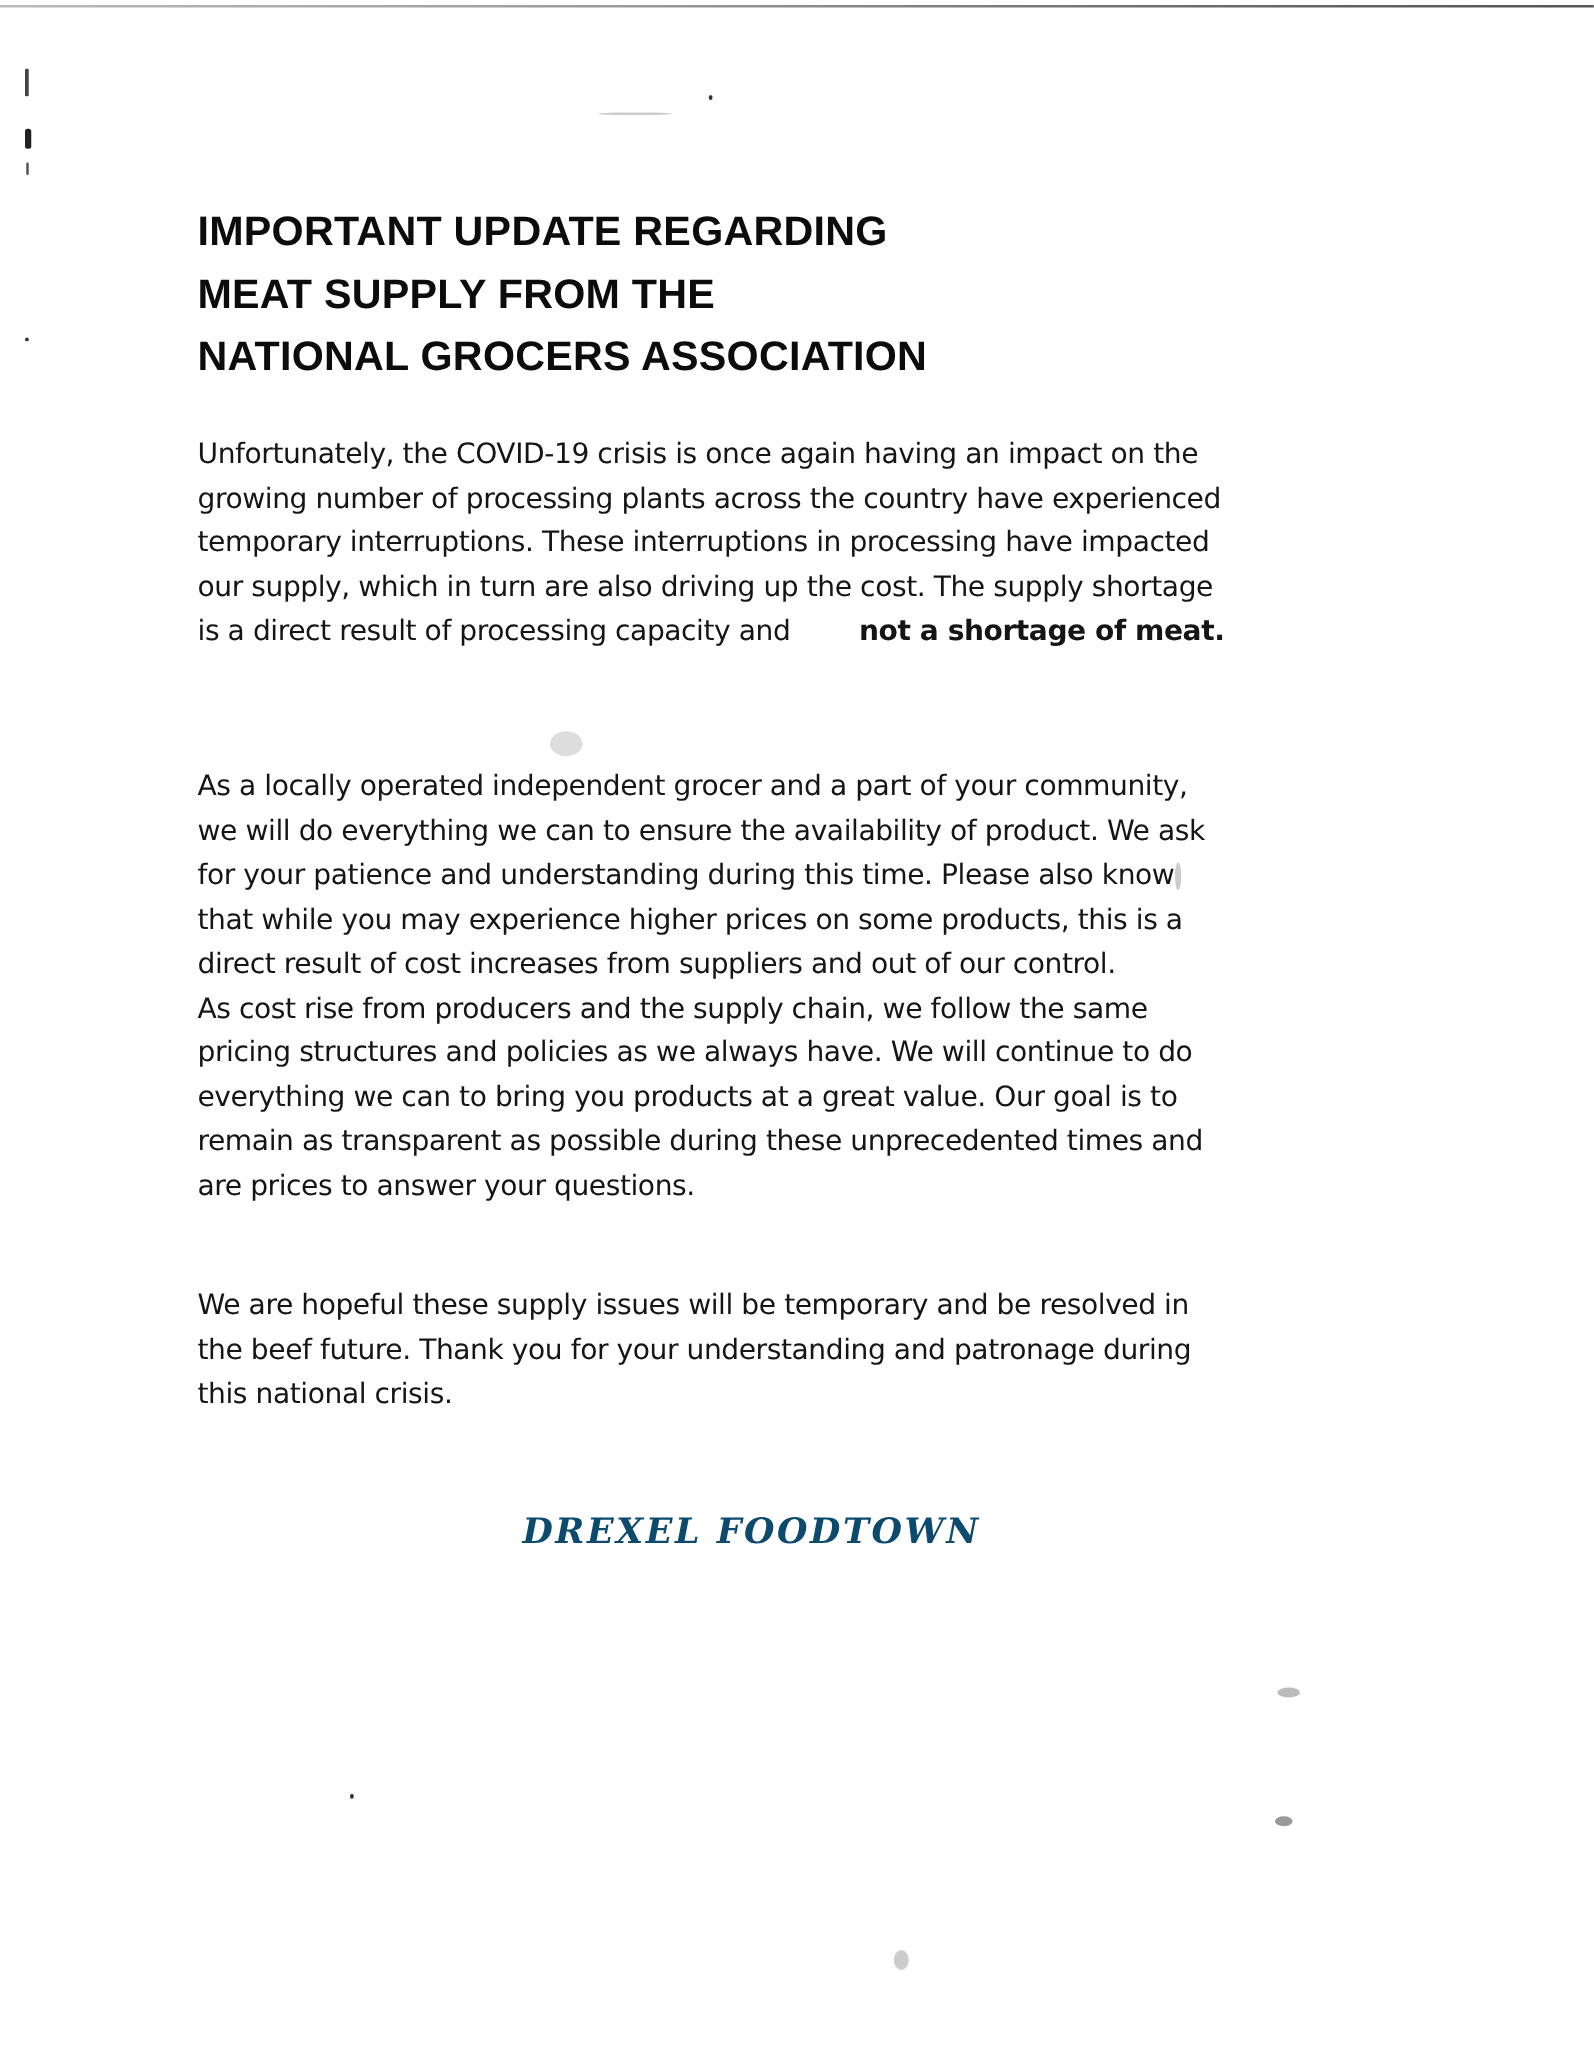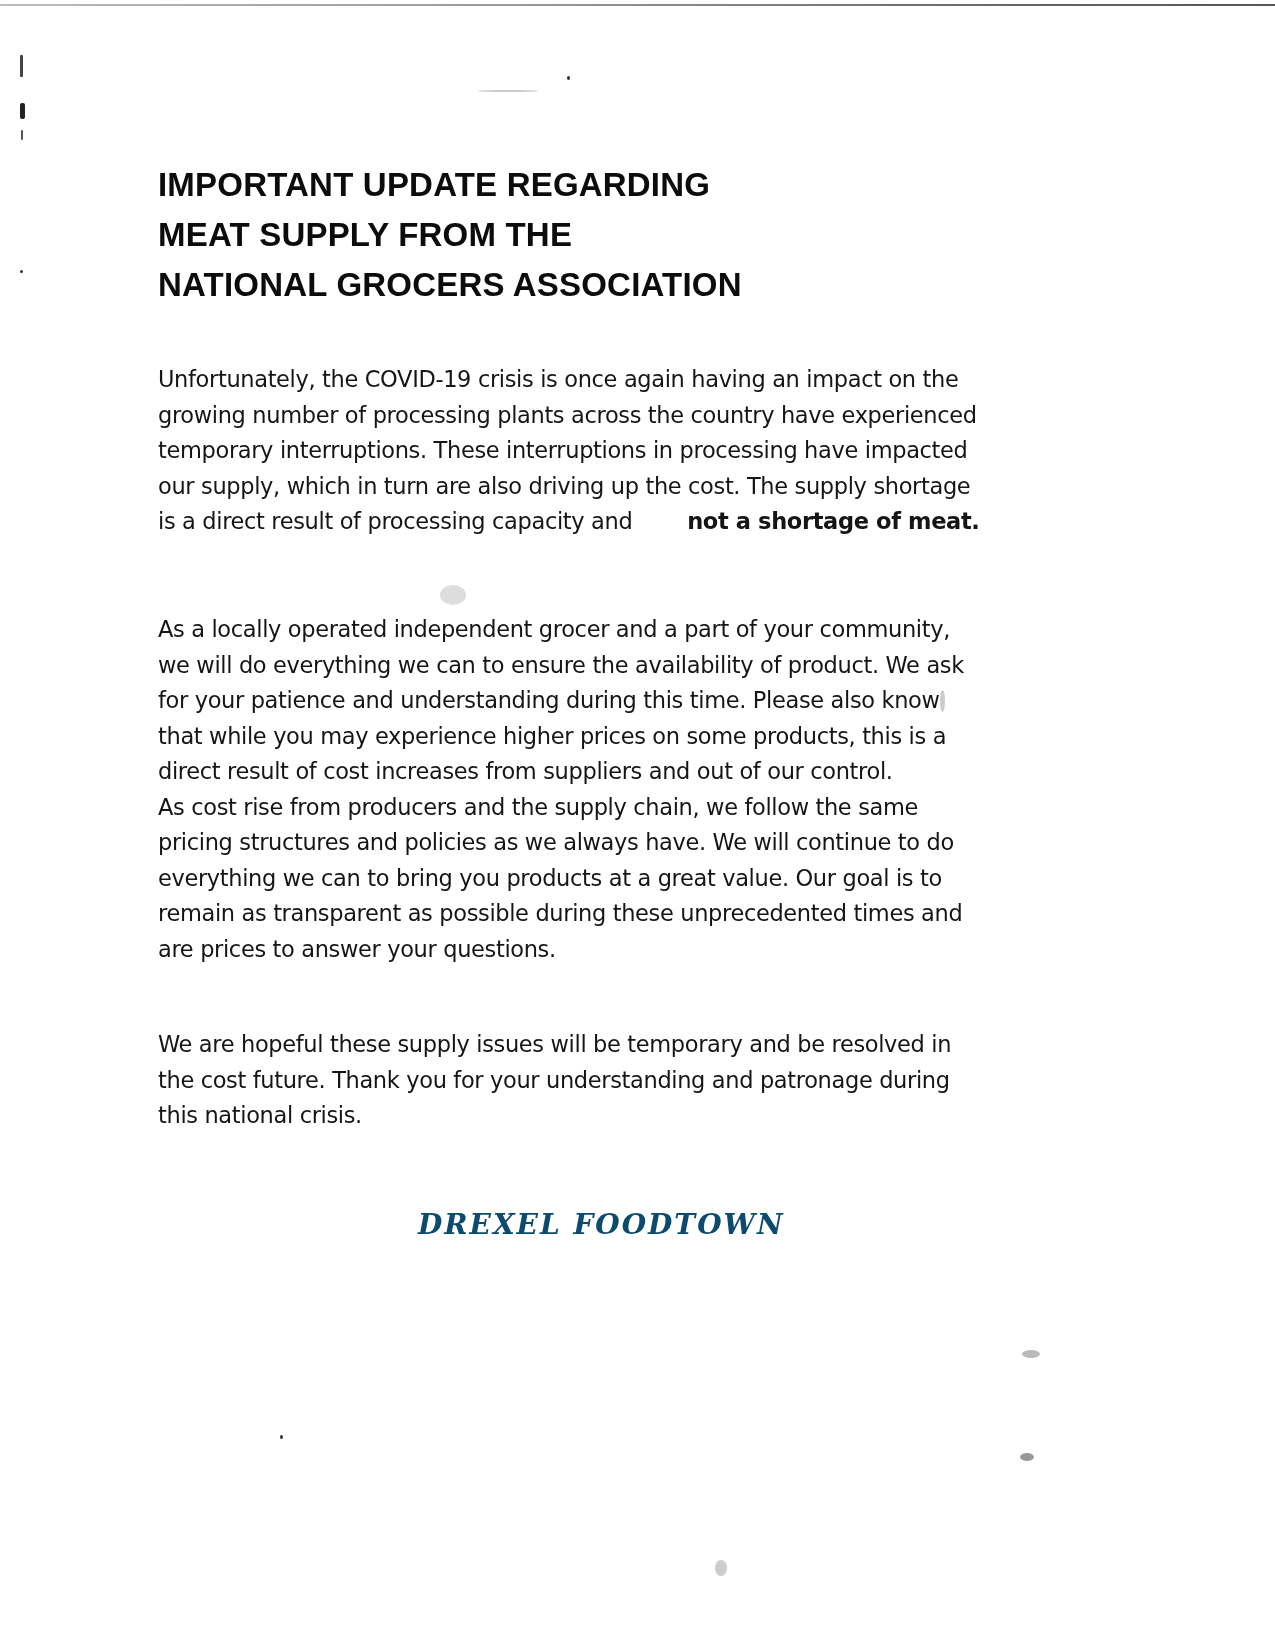--- a/index.html
+++ b/index.html
@@ -9,21 +9,21 @@
   .speck { position: absolute; background: #333; border-radius: 50%; }
   .title { position: absolute; left: 158px; top: 160px; margin: 0;
     font-family: "Liberation Sans", "DejaVu Sans", sans-serif; font-weight: bold;
     font-size: 33px; line-height: 50px; letter-spacing: 0.2px; color: #0c0c0c; }
   .title div { white-space: nowrap; }
   .para { position: absolute; left: 158px; width: 900px; margin: 0;
     font-family: "DejaVu Sans", "Liberation Sans", sans-serif; font-size: 22.5px;
     line-height: 35.5px; color: #151515; letter-spacing: -0.35px; }
   .para div { white-space: nowrap; }
   .para b { font-weight: bold; margin-left: 48px; }
-  #p1 { top: 362px; }
+  #p1 { top: 346px; }
   #p2 { top: 612px; }
   #p3 { top: 1027px; }
   .signature { position: absolute; left: 418px; top: 1208px; margin: 0;
     font-family: "DejaVu Serif", "Liberation Serif", serif; font-style: italic; font-weight: bold;
     font-size: 28px; letter-spacing: 2px; color: #0c4a6e; white-space: nowrap; }
 </style>
 </head>
 <body>
 
 <div class="top-rule"></div>
@@ -63,17 +63,17 @@
   <div>direct result of cost increases from suppliers and out of our control.</div>
   <div>As cost rise from producers and the supply chain, we follow the same</div>
   <div>pricing structures and policies as we always have.  We will continue to do</div>
   <div>everything we can to bring you products at a great value.  Our goal is to</div>
   <div>remain as transparent as possible during these unprecedented times and</div>
   <div>are prices to answer your questions.</div>
 </div>
 
 <div class="para" id="p3">
   <div>We are hopeful these supply issues will be temporary and be resolved in</div>
-  <div>the cost future.  Thank you for your understanding and patronage during</div>
+  <div>the beef future.  Thank you for your understanding and patronage during</div>
   <div>this national crisis.</div>
 </div>
 
 <div class="signature">DREXEL FOODTOWN</div>
 
 </body></html>

